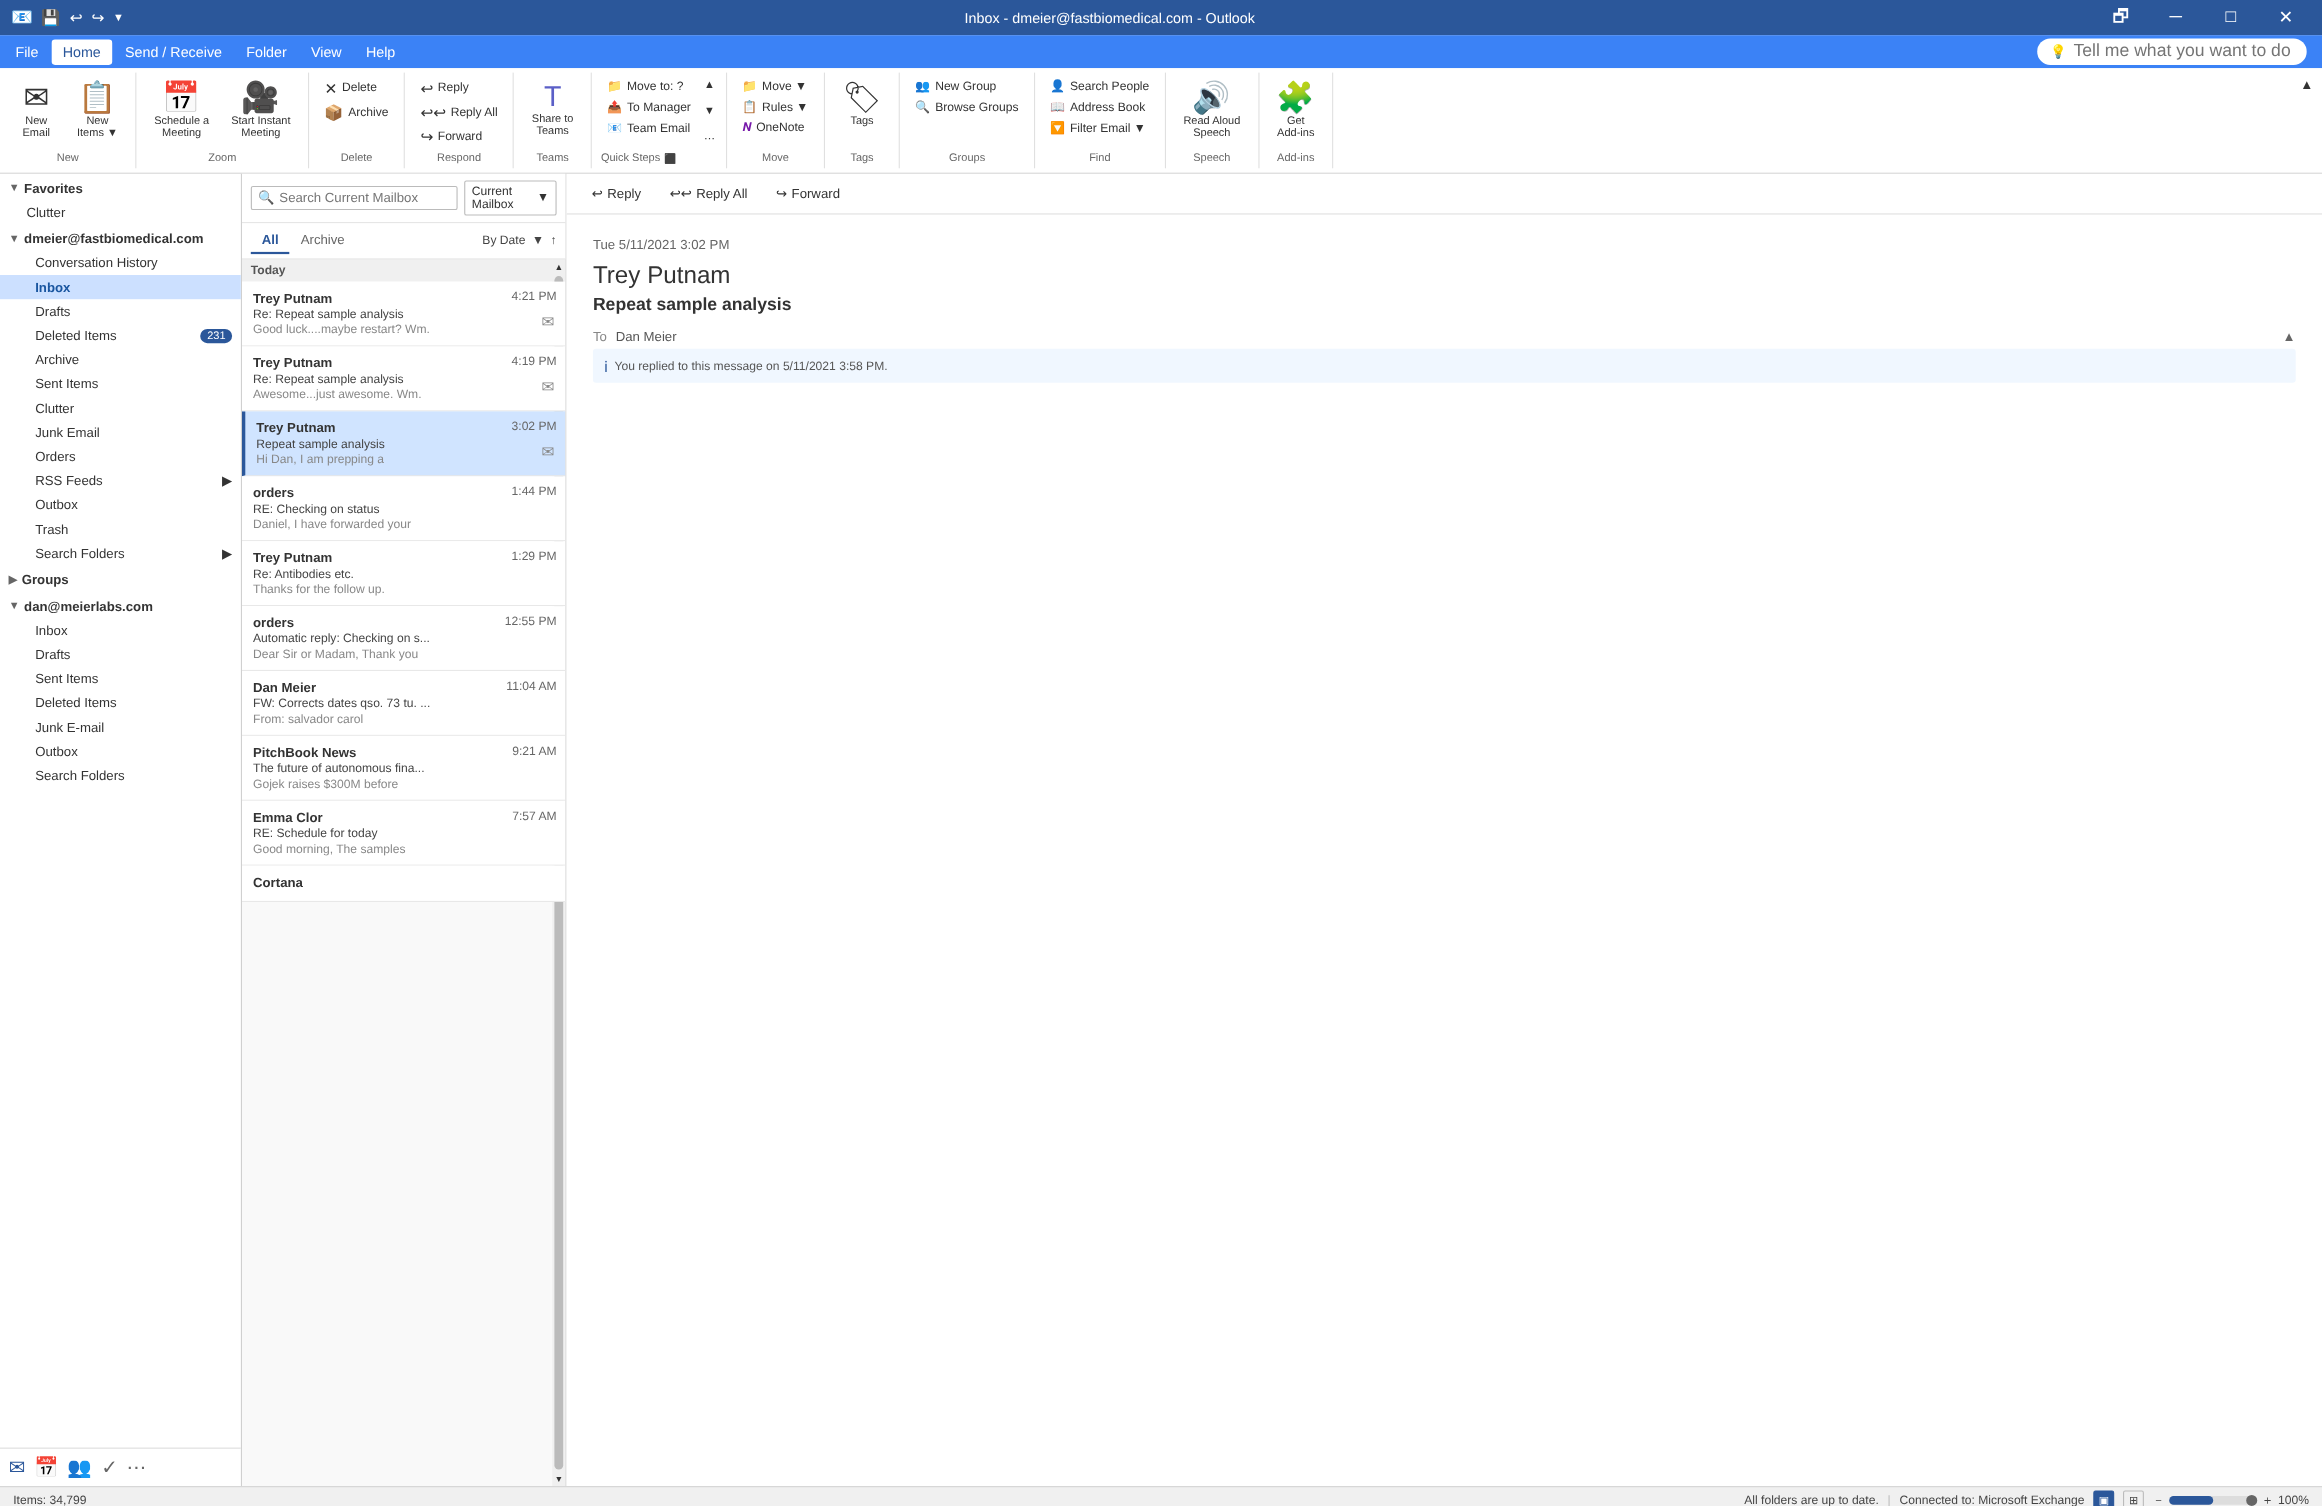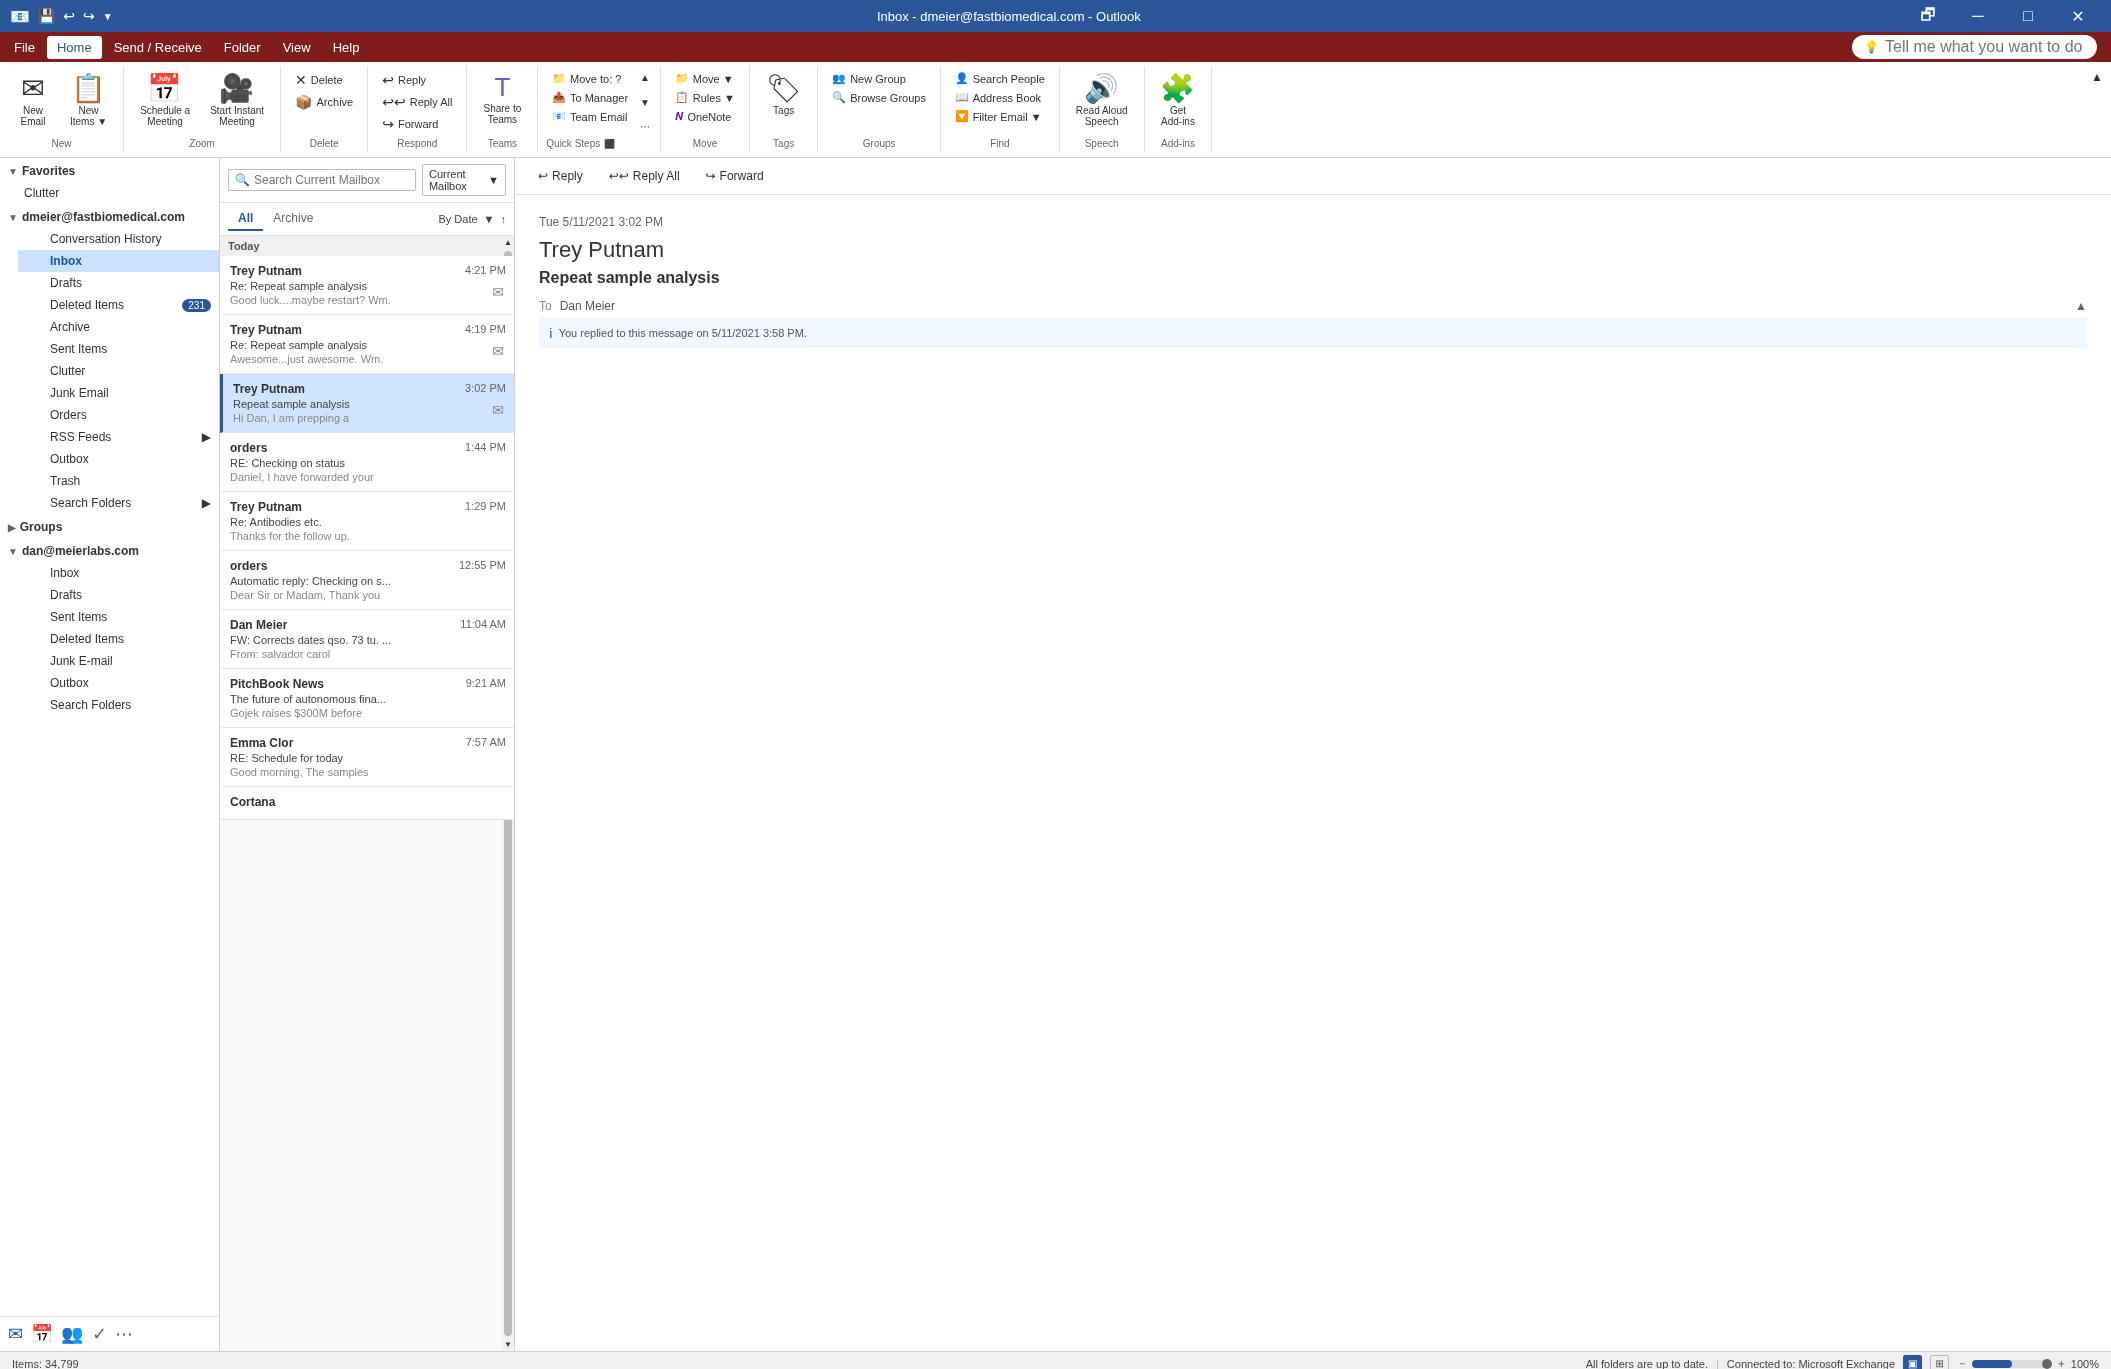--- a/index.html
+++ b/index.html
@@ -20,21 +20,21 @@
     #title-bar .title-center { flex: 1; text-align: center; font-size: 13px; }
     #title-bar .title-right { display: flex; gap: 4px; }
     .title-btn {
       width: 46px; height: 32px;
       display: flex; align-items: center; justify-content: center;
       cursor: pointer; font-size: 16px; color: white;
     }
 
     
     #menu-bar {
-      background: #7f1d1d;
+      background: #3b82f6;
       height: 30px;
       display: flex;
       align-items: center;
       padding: 0 4px;
       gap: 2px;
     }
     .menu-item {
       color: white;
       padding: 4px 10px;
       border-radius: 3px;
@@ -122,21 +122,21 @@
       padding: 4px 8px 4px 24px;
       font-size: 12px;
       cursor: pointer;
       display: flex;
       align-items: center;
       justify-content: space-between;
       color: #333;
     }
     .sidebar-item.active { background: #cce0ff; font-weight: 600; color: #1a56a0; }
     .sidebar-badge { background: #2b579a; color: white; border-radius: 10px; padding: 1px 6px; font-size: 10px; }
-    .sidebar-indent { padding-left: 32px; margin-left: 18px; }
+    .sidebar-indent { padding-left: 32px; }
 
     
     #email-list-panel {
       width: 295px;
       background: #f9f9f9;
       border-right: 1px solid #d0d0d0;
       display: flex;
       flex-direction: column;
     }
     #email-list-toolbar {

